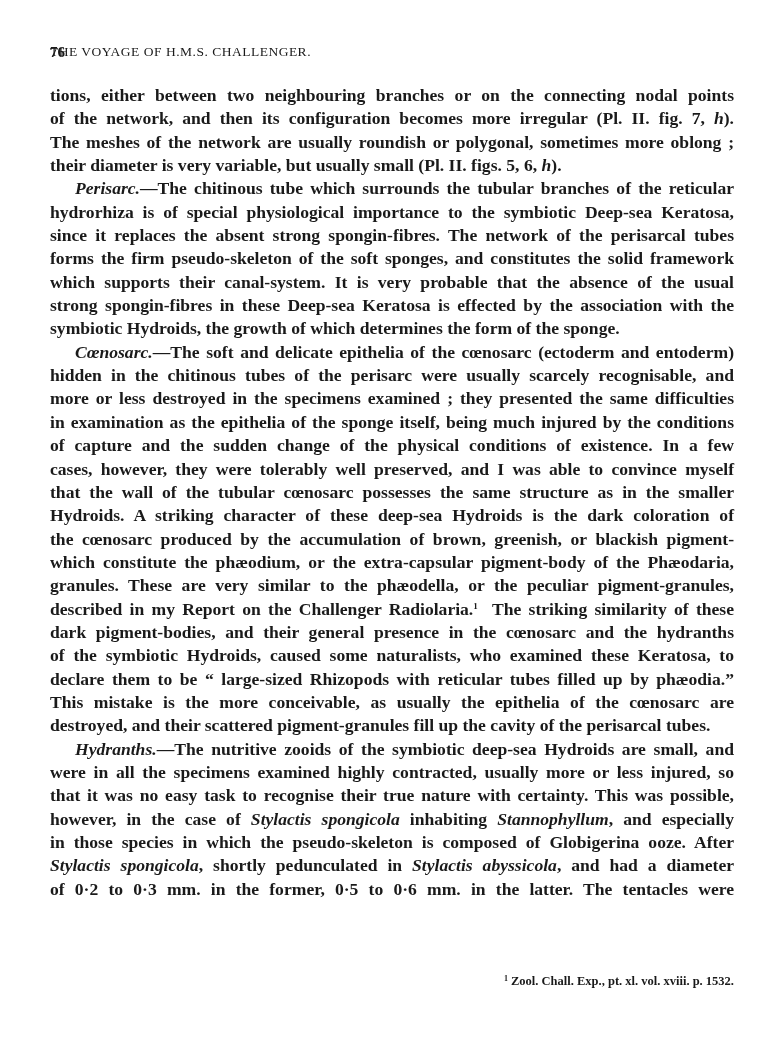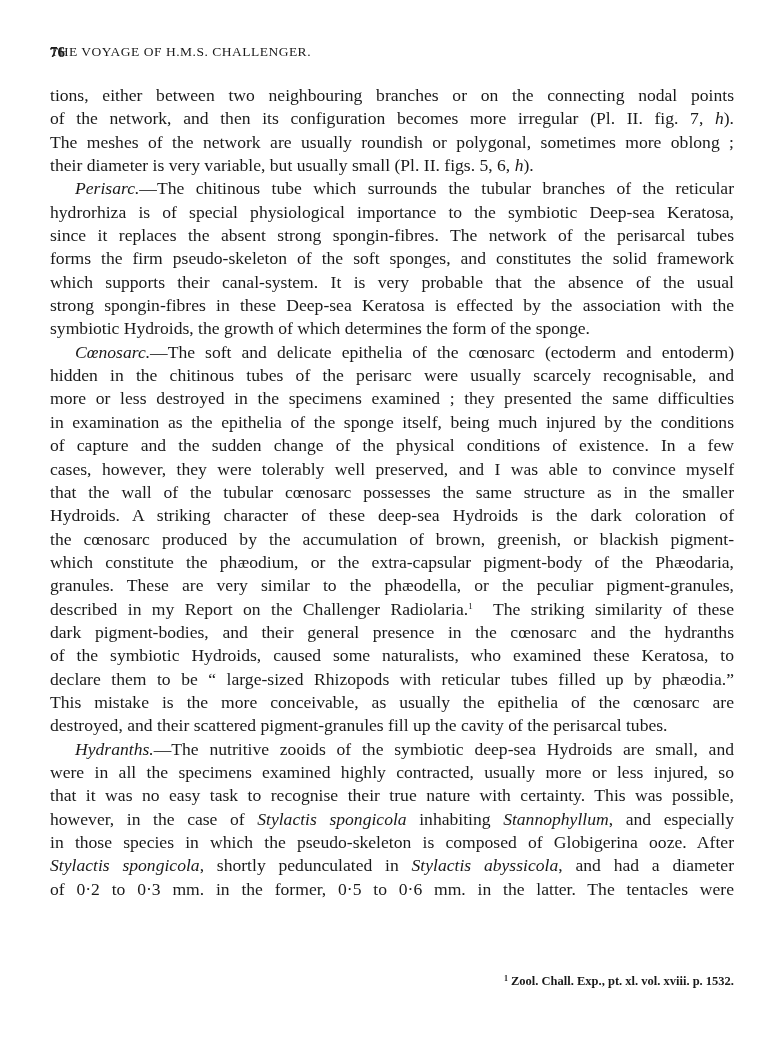--- a/index.html
+++ b/index.html
@@ -14,21 +14,21 @@
       font-family: "Liberation Serif", serif; font-size: 15px;
     }
     .page-num { position: absolute; left: 0; top: 0; font-weight: bold; }
     .running-title { position: absolute; left: 0; right: 0; top: 0; letter-spacing: 0.5px; font-size: 13.5px; }
     .body {
       position: absolute; top: 84px; left: 0; width: 684px;
       font-family: "Liberation Serif", serif;
       font-size: 17.6px; line-height: 23.35px;
       text-align: justify;
     }
-    .line { display: block; white-space: nowrap; text-align-last: justify; text-align: justify; height: 23.35px; }
+    .line { display: block; white-space: nowrap; text-align-last: justify; text-align: justify; height: 23.35px; font-weight: bold; }
     .line.last { text-align-last: left; }
     .indent { padding-left: 25px; }
     .it { font-style: italic; }
     sup { font-size: 9px; line-height: 0; vertical-align: 6px; }
     .footnote {
       position: absolute; top: 974px; left: 0; width: 684px; text-align: right;
       font-family: "Liberation Serif", serif; font-size: 12.5px; font-weight: bold;
     }
     .footnote sup { font-size: 8px; vertical-align: 4px; }
   </style>

